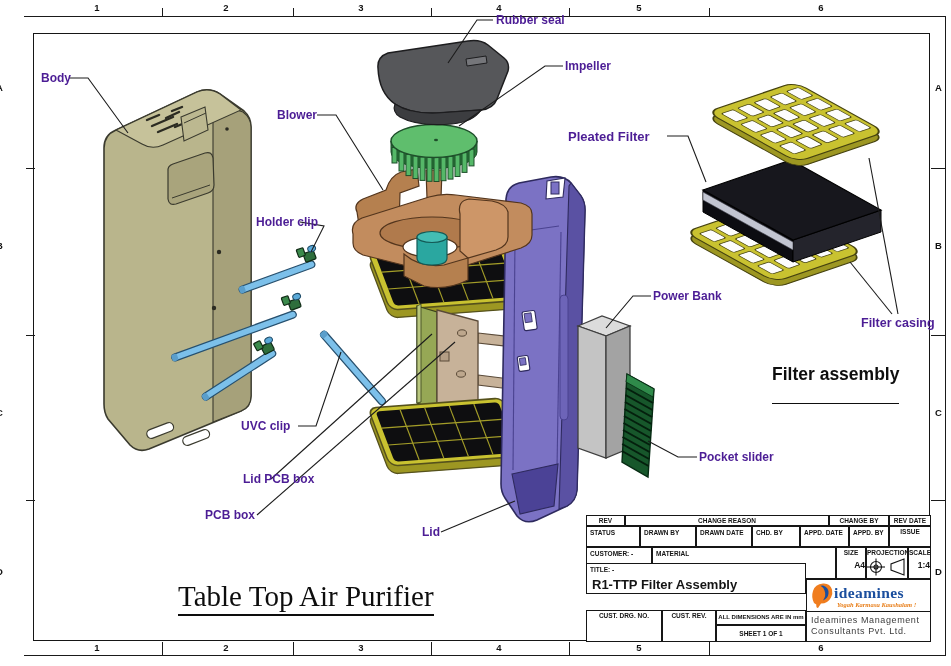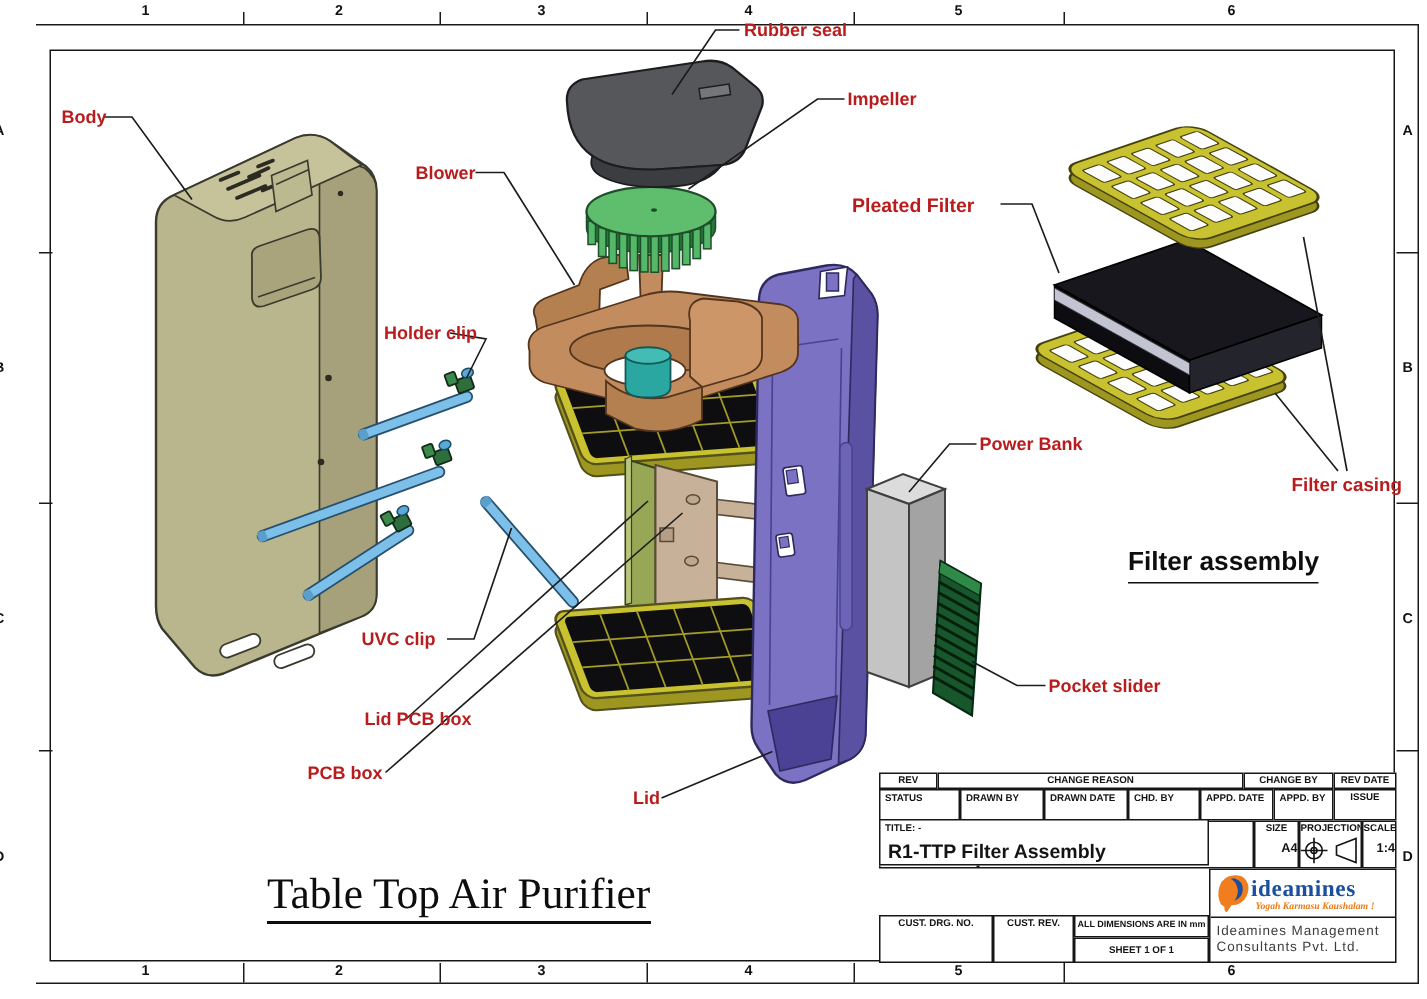--- a/index.html
+++ b/index.html
@@ -4,26 +4,26 @@
 <style>
   html,body{margin:0;padding:0;background:#fff;}
   #sheet{position:relative;width:951px;height:666px;background:#ffffff;overflow:hidden;
          font-family:"Liberation Sans",sans-serif;color:#141414;}
   .abs{position:absolute;}
   .frame{position:absolute;left:33px;top:33px;width:897px;height:608px;
          border:1.6px solid #161616;box-sizing:border-box;}
   .bline{position:absolute;background:#1a1a1a;}
   .znum{position:absolute;width:22px;text-align:center;font:700 9.5px "Liberation Sans",sans-serif;color:#111;}
   .zletter{position:absolute;width:13px;text-align:center;font:700 9.5px "Liberation Sans",sans-serif;color:#111;}
-  .lbl{position:absolute;font:700 12px "Liberation Sans",sans-serif;color:#b91c1c;white-space:nowrap;}
+  .lbl{position:absolute;font:700 12px "Liberation Sans",sans-serif;color:#4c1d95;white-space:nowrap;}
   .caption1{position:absolute;left:180px;top:544px;font:400 29px "Liberation Serif",serif;color:#0d0d0d;white-space:nowrap;}
   .caption2{position:absolute;left:178px;top:580px;font:400 29px "Liberation Serif",serif;color:#0d0d0d;
             border-bottom:2.5px solid #0d0d0d;padding-bottom:1px;white-space:nowrap;}
-  .fa-head{position:absolute;left:752px;top:364px;font:700 17.5px "Liberation Sans",sans-serif;color:#0e0e0e;
-           border-bottom:1.8px solid #0e0e0e;padding-bottom:3px;white-space:nowrap;}
+  .fa-head{position:absolute;left:772px;top:364px;font:700 17.5px "Liberation Sans",sans-serif;color:#0e0e0e;
+           border-bottom:1.8px solid #0e0e0e;padding-bottom:18px;white-space:nowrap;}
   .tb{position:absolute;border:1px solid #161616;background:#fff;box-sizing:border-box;
       font:700 6.5px "Liberation Sans",sans-serif;color:#141414;overflow:hidden;}
   .tb .cap{display:block;text-align:center;padding-top:1px;}
   .tb .capl{display:block;text-align:left;padding:2px 0 0 3px;}
   .tb .val{display:block;text-align:right;font:700 8.5px "Liberation Sans",sans-serif;margin-top:4px;}
   .tb-title-val{position:absolute;left:5px;top:13px;font:700 13px "Liberation Sans",sans-serif;white-space:nowrap;}
   .logo-word{position:absolute;left:27px;top:4px;font:700 15.5px "Liberation Serif",serif;
              letter-spacing:.4px;color:#1a4e9e;}
   .logo-tag{position:absolute;left:30px;top:21px;font:italic 700 6.5px "Liberation Serif",serif;color:#e87d17;white-space:nowrap;}
   .company{position:absolute;left:0;top:31px;width:123px;height:16px;border-top:1px solid #161616;
@@ -397,21 +397,21 @@
             <circle cx="9" cy="10" r="2"></circle>
           <path d="M24,7 L24,13 L37,18 L37,2 Z"></path>
         </g>
       </svg>
     </div>
     <div class="tb" style="left:908px;top:547px;width:23px;height:32px;">
         <span class="cap">SCALE</span>
         <span class="val">1:4</span>
       </div>
 
-    <div class="tb" style="left:586px;top:546px;width:220px;height:31px;">
+    <div class="tb" style="left:586px;top:563px;width:220px;height:31px;">
       <span class="capl">TITLE: -</span>
       <span class="tb-title-val">R1-TTP Filter Assembly</span>
     </div>
 
     <div class="tb" style="left:806px;top:579px;width:125px;height:63px;">
       <svg width="24" height="27" viewBox="0 0 24 27" style="position:absolute;left:3px;top:2px;">
         <path d="M4,21 Q1,15 3,9 Q5,2 13,1.5 Q20,1 22,7.5 Q23,11.5 21,15.5 Q18,21.5 11,21.5 L8,26 Q6,26 6.3,22.5 Z" fill="#f07d1e"></path>
         <path d="M13,3.5 Q19,5.5 18.5,11.5 Q18,16.5 13,18.5 Q16.5,13.5 14.5,8.5 Q13.5,5.5 10.5,3.8 Z" fill="#1a4e9e"></path>
       </svg>
       <span class="logo-word">ideamines</span>

